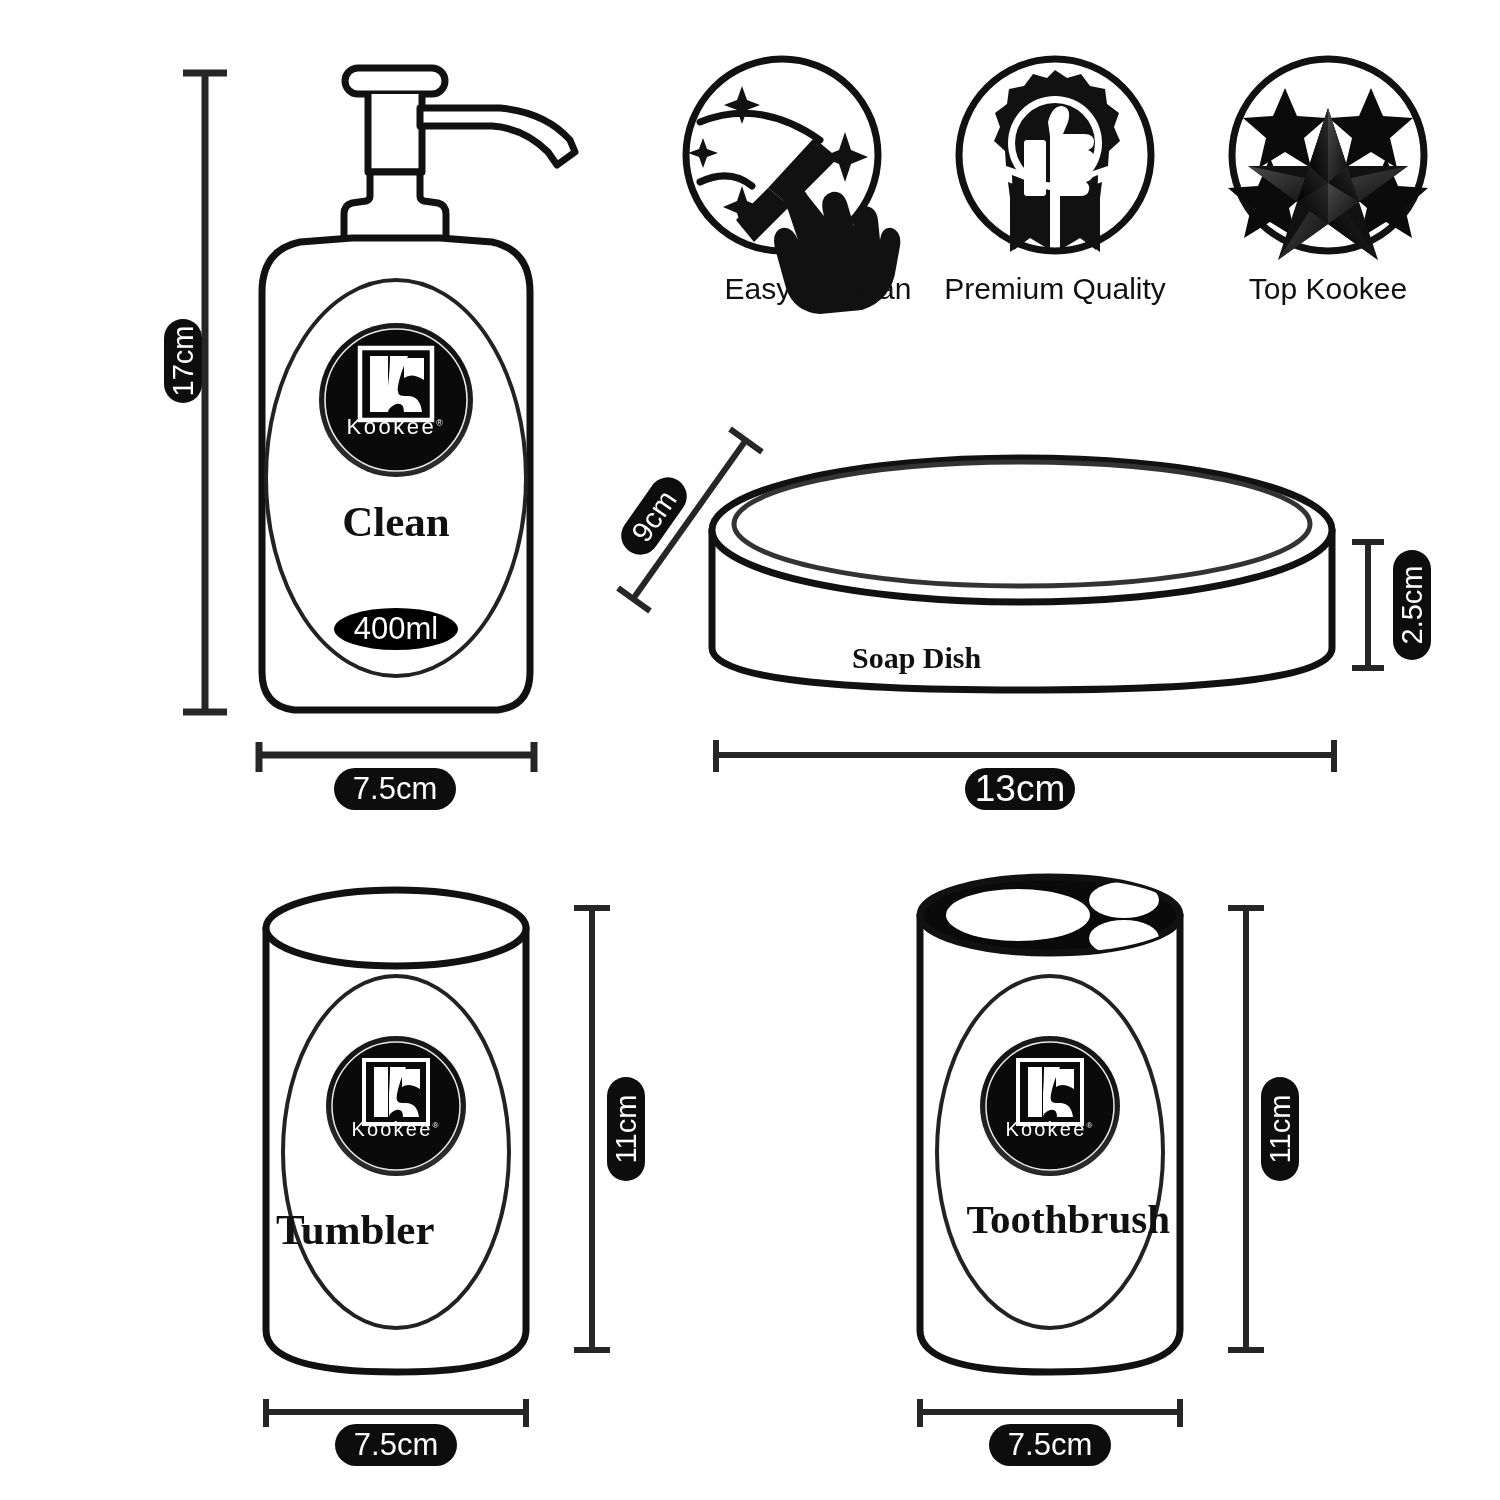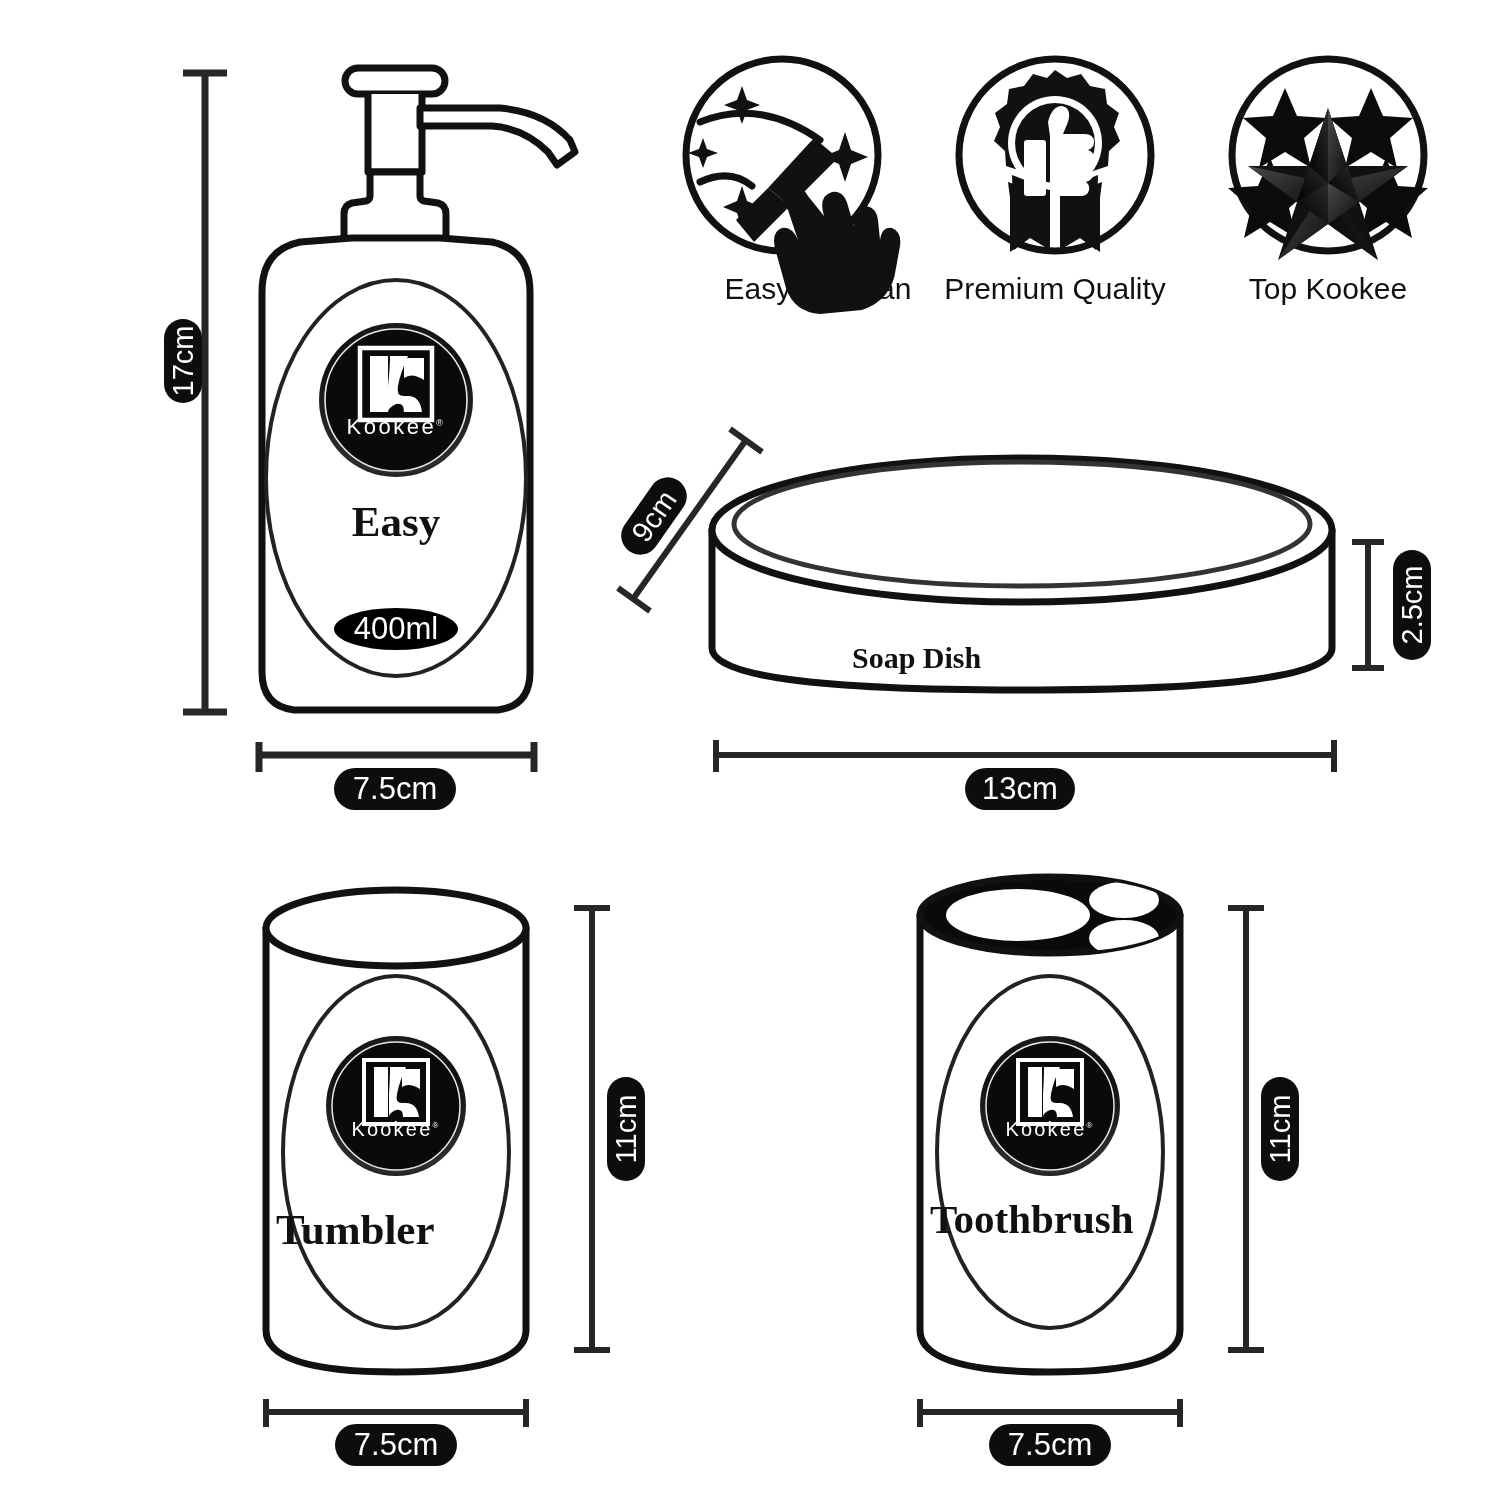--- a/index.html
+++ b/index.html
@@ -226,21 +226,21 @@
     <line x1="920" y1="1399" x2="920" y2="1427"></line>
     <line x1="1180" y1="1399" x2="1180" y2="1427"></line>
   </g>
 </svg>
 
 <div class="abs sans" style="left:336px;top:414px;width:120px;text-align:center;color:#fff;font-size:22px;letter-spacing:2.5px;">
   <span>Kookee</span><sup style="font-size:9px;">®</sup>
 </div>
 
 <div class="abs serif" style="left:266px;top:498px;width:260px;text-align:center;color:#111;font-size:43px;line-height:47px;">
-  <div>Easy</div>
+  <div>Clean</div>
 </div>
 
 <div class="abs sans" style="left:334px;top:608px;width:124px;height:42px;background:#000000;border-radius:62px/21px;color:#fff;font-size:31px;line-height:42px;text-align:center;">
   <span>400ml</span>
 </div>
 
 <div class="abs sans" style="left:141px;top:342px;width:84px;height:38px;transform:rotate(-90deg);background:#0d0d0d;border-radius:19px;color:#fff;font-size:29px;line-height:38px;text-align:center;">
   <span>17cm</span>
 </div>
 <div class="abs sans" style="left:334px;top:768px;width:122px;height:42px;background:#0d0d0d;border-radius:21px;color:#fff;font-size:31px;line-height:42px;text-align:center;">
@@ -260,21 +260,21 @@
 <div class="abs serif" style="left:852px;top:641px;width:340px;text-align:left;color:#111;font-size:30px;">
   <span>Soap Dish</span>
 </div>
 
 <div class="abs sans" style="left:611px;top:497px;width:86px;height:38px;transform:rotate(-55deg);background:#0d0d0d;border-radius:19px;color:#fff;font-size:29px;line-height:38px;text-align:center;">
   <span>9cm</span>
 </div>
 <div class="abs sans" style="left:1357px;top:586px;width:110px;height:38px;transform:rotate(-90deg);background:#0d0d0d;border-radius:19px;color:#fff;font-size:29px;line-height:38px;text-align:center;">
   <span>2.5cm</span>
 </div>
-<div class="abs sans" style="left:965px;top:768px;width:110px;height:42px;background:#0d0d0d;border-radius:21px;color:#fff;font-size:31px;line-height:42px;text-align:center;">
+<div class="abs sans" style="left:965px;top:768px;width:110px;height:42px;background:#0d0d0d;border-radius:21px;color:#fff;font-size:37px;line-height:42px;text-align:center;">
   <span>13cm</span>
 </div>
 
 <div class="abs sans" style="left:340px;top:1118px;width:112px;text-align:center;color:#fff;font-size:20px;letter-spacing:2.2px;">
   <span>Kookee</span><sup style="font-size:8px;">®</sup>
 </div>
 
 <div class="abs serif" style="left:276px;top:1205px;width:240px;text-align:left;color:#111;font-size:43px;">
   <span>Tumbler</span>
 </div>
@@ -283,21 +283,21 @@
   <span>11cm</span>
 </div>
 <div class="abs sans" style="left:335px;top:1424px;width:122px;height:42px;background:#0d0d0d;border-radius:21px;color:#fff;font-size:31px;line-height:42px;text-align:center;">
   <span>7.5cm</span>
 </div>
 
 <div class="abs sans" style="left:994px;top:1118px;width:112px;text-align:center;color:#fff;font-size:20px;letter-spacing:2.2px;">
   <span>Kookee</span><sup style="font-size:8px;">®</sup>
 </div>
 
-<div class="abs serif" style="left:930px;top:1197px;width:240px;text-align:left;color:#111;font-size:41px;line-height:45px;">
+<div class="abs serif" style="left:930px;top:1197px;width:240px;text-align:right;color:#111;font-size:41px;line-height:45px;">
   <div>Toothbrush</div>
 </div>
 
 <div class="abs sans" style="left:1228px;top:1110px;width:104px;height:38px;transform:rotate(-90deg);background:#0d0d0d;border-radius:19px;color:#fff;font-size:29px;line-height:38px;text-align:center;">
   <span>11cm</span>
 </div>
 <div class="abs sans" style="left:989px;top:1424px;width:122px;height:42px;background:#0d0d0d;border-radius:21px;color:#fff;font-size:31px;line-height:42px;text-align:center;">
   <span>7.5cm</span>
 </div>
 

